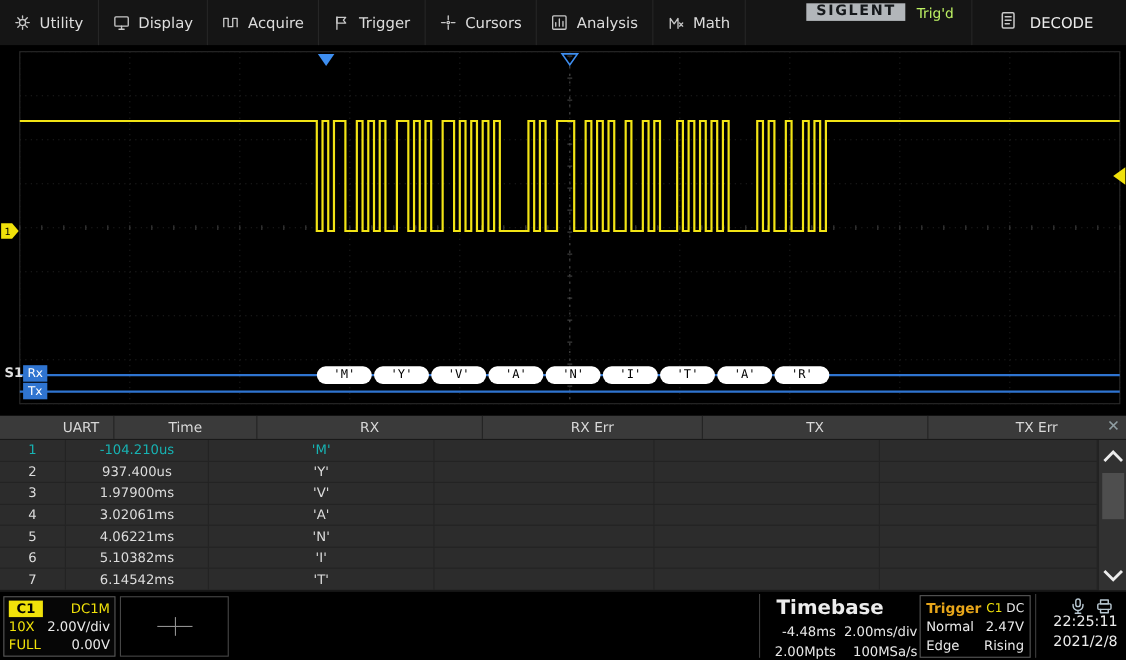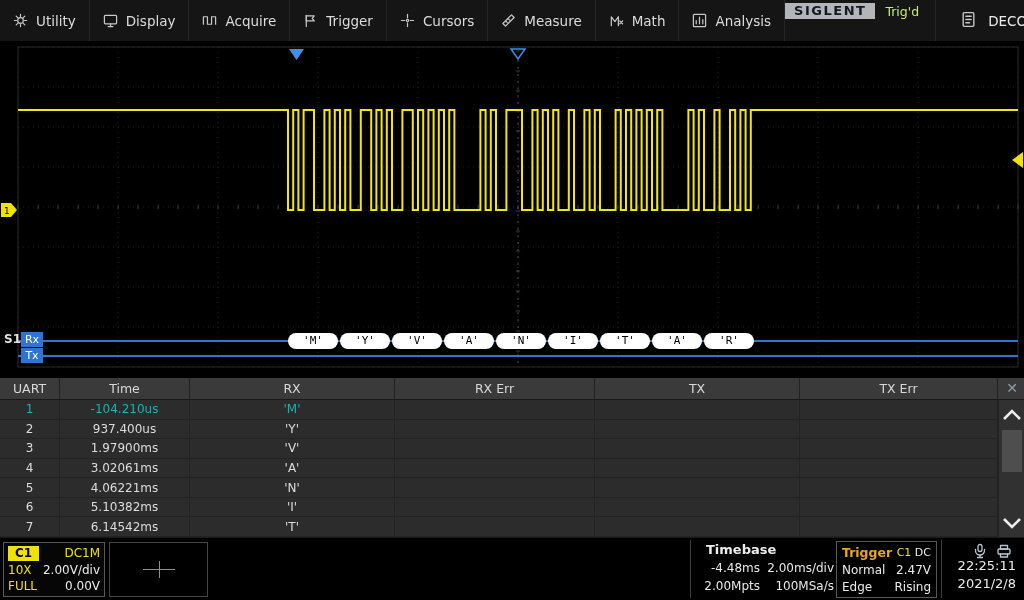--- a/index.html
+++ b/index.html
@@ -29,21 +29,21 @@
 #wave-svg .busline{stroke:#2f74d0;stroke-width:2;}
 #wave-svg .uart{stroke:#f2e415;stroke-width:2;fill:none;}
 .bus-label-s1{position:absolute;left:4px;top:290px;color:#e0e0e0;font-size:12px;font-weight:bold;}
 .chip{position:absolute;left:21px;width:22px;height:15px;background:#2f74d0;color:#fff;font-size:11px;text-align:center;line-height:15px;}
 .chip-rx{top:290px;}
 .chip-tx{top:306px;}
 .bubble{position:absolute;top:291px;width:50px;height:16px;background:#fff;color:#000;font-family:"DejaVu Sans Mono","Liberation Mono",monospace;font-size:11px;text-align:center;line-height:16px;border-radius:8px;}
 
 
 .dtable{position:absolute;top:378px;left:0;width:1024px;height:159px;background:#2c2c2c;}
-.t-header{display:grid;grid-template-columns:60px 130px 205px 200px 205px 198px;height:22px;background:#3a3a3a;border-bottom:1px solid #191919;}
+.t-header{display:grid;grid-template-columns:60px 130px 205px 200px 205px 198px;height:22px;background:#3a3a3a;border-bottom:1px solid #191919;padding-left:44px;}
 .t-header .cell{color:#d8d8d8;font-size:12.5px;display:flex;align-items:center;justify-content:center;border-right:1px solid #232323;}
 .t-row{display:grid;grid-template-columns:60px 130px 205px 200px 205px 198px;height:19.57px;border-bottom:1px solid #232323;}
 .t-row .cell{color:#dcdcdc;font-size:12px;display:flex;align-items:center;justify-content:center;border-right:1px solid #232323;overflow:hidden;}
 .t-row.hl .cell{color:#17b3b3;}
 .t-close{position:absolute;top:2px;right:6px;color:#9fb0b5;font-size:14px;opacity:.85;cursor:default;}
 .t-scroll{position:absolute;top:22px;right:0;width:26px;height:137px;background:#313131;border-left:1px solid #222;}
 .arr{position:absolute;left:1px;width:24px;height:18px;stroke:#ececec;stroke-width:2.6;fill:none;}
 .arr-up{top:6px;}
 .arr-dn{bottom:5px;}
 .thumb{position:absolute;left:3px;top:30px;width:20px;height:42px;background:#4e4e4e;}
@@ -55,21 +55,21 @@
 .ch-chip{background:#f0e10a;color:#000;font-weight:bold;font-size:12px;padding:0 7px;height:15px;line-height:15px;}
 .yel{color:#f0e10a;}
 .wht{color:#eaeaea;}
 .emptybox{position:absolute;left:109px;top:4px;width:99px;height:55px;border:1px solid #464646;}
 .cross-h{position:absolute;left:33px;top:26px;width:32px;height:1px;background:#909090;}
 .cross-v{position:absolute;left:49px;top:18px;width:1px;height:17px;background:#909090;}
 .vdiv{position:absolute;top:2px;width:1px;height:58px;background:#3c3c3c;}
 .vdiv1{left:690px;}
 .vdiv2{left:941px;}
 .tbblock{position:absolute;left:698px;top:4px;width:136px;}
-.tb-title{color:#ececec;font-size:13px;font-weight:bold;padding-left:8px;}
+.tb-title{color:#ececec;font-size:18px;font-weight:bold;padding-left:8px;}
 .tb-grid{display:grid;grid-template-columns:62px 70px;column-gap:4px;row-gap:4px;margin-top:4px;font-size:12px;color:#e8e8e8;}
 .tb-grid span{text-align:right;white-space:nowrap;}
 .trbox{position:absolute;left:836px;top:3px;width:101px;height:57px;border:1px solid #585858;padding:2px 5px;font-size:12px;display:flex;flex-direction:column;justify-content:space-between;}
 .tr-row{display:flex;justify-content:space-between;align-items:center;height:16px;}
 .tr-title{color:#e8a61a;font-weight:bold;font-size:12.5px;}
 .tr-src{font-size:11px;white-space:nowrap;}
 .io-icons{position:absolute;left:972px;top:5px;display:flex;gap:8px;}
 .io-icons .ic{width:16px;height:16px;stroke:#b8c8d2;}
 .clock{position:absolute;right:8px;top:19px;text-align:left;color:#ececec;font-size:13px;line-height:18px;}
 </style>
@@ -109,38 +109,31 @@
         </div>
         <div class="menu-item">
           <svg class="ic" viewBox="0 0 16 16">
             <path d="M8 1.5v3.6M8 10.9v3.6M1.5 8h3.6M10.9 8h3.6"></path>
             <circle cx="8" cy="8" r="1.2"></circle>
           </svg>
           <span class="mi-label">Cursors</span>
         </div>
         <div class="menu-item">
           <svg class="ic" viewBox="0 0 16 16">
-            <path d="M2 11.2L11.2 2l2.8 2.8L4.8 14z"></path>
-            <path d="M5.3 8.7l1.5 1.5M7.8 6.2l1.5 1.5"></path>
-          </svg>
-          <span class="mi-label">Measure</span>
+            <rect x="1.5" y="1.5" width="13" height="13" rx="1"></rect>
+            <path d="M4.5 11.5V8M8 11.5V4.5M11.5 11.5V7"></path>
+          </svg>
+          <span class="mi-label">Analysis</span>
         </div>
         <div class="menu-item">
           <svg class="ic" viewBox="0 0 16 16">
             <path d="M2.5 13.5V4l3.8 5.2L10 4v9.5"></path>
             <path d="M11.5 8.5l3 3M14.5 8.5l-3 3"></path>
           </svg>
           <span class="mi-label">Math</span>
-        </div>
-        <div class="menu-item">
-          <svg class="ic" viewBox="0 0 16 16">
-            <rect x="1.5" y="1.5" width="13" height="13" rx="1"></rect>
-            <path d="M4.5 11.5V8M8 11.5V4.5M11.5 11.5V7"></path>
-          </svg>
-          <span class="mi-label">Analysis</span>
         </div>
       </div>
     <div class="brand-block">
       <div class="brand-row">
         <div class="logo">SIGLENT</div>
         <div class="trig-status">Trig'd</div>
       </div>
       <div class="freq-box">f = 4.000000Hz</div>
     </div>
     <div class="decode-btn">

